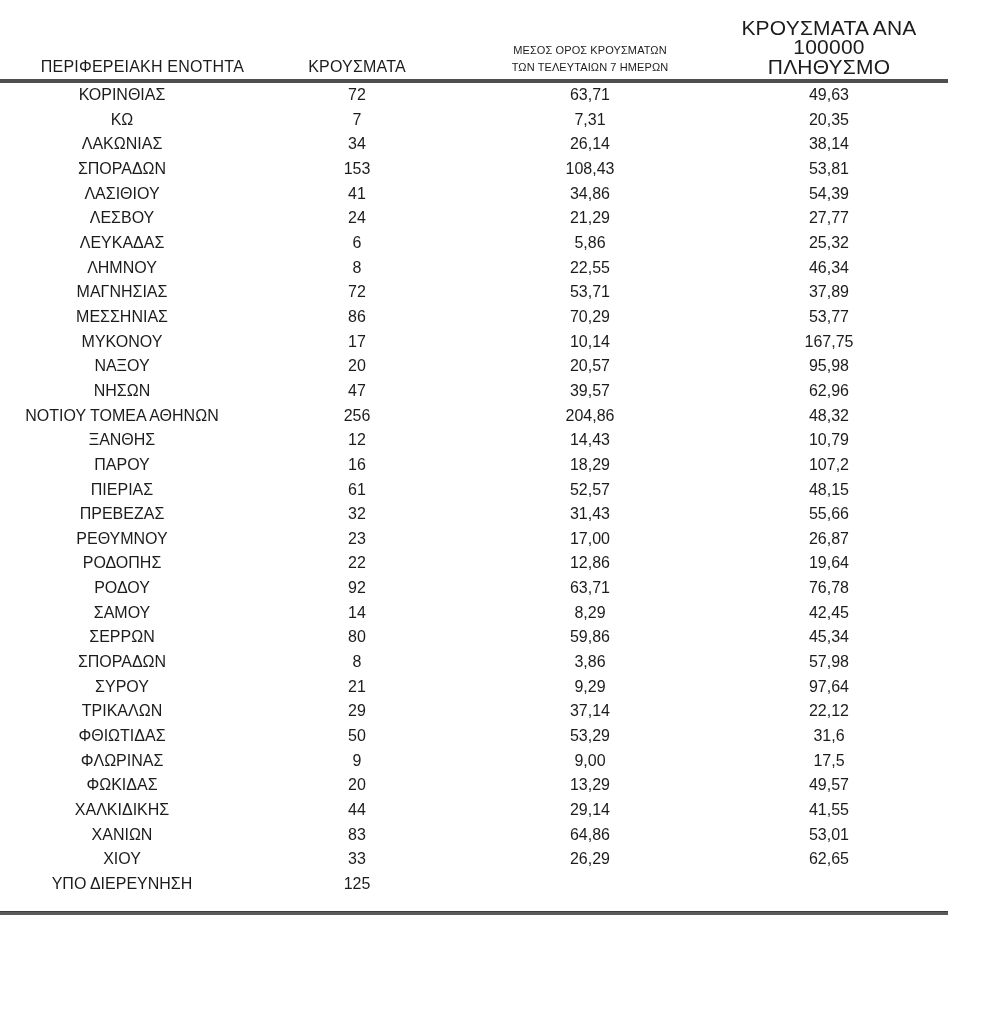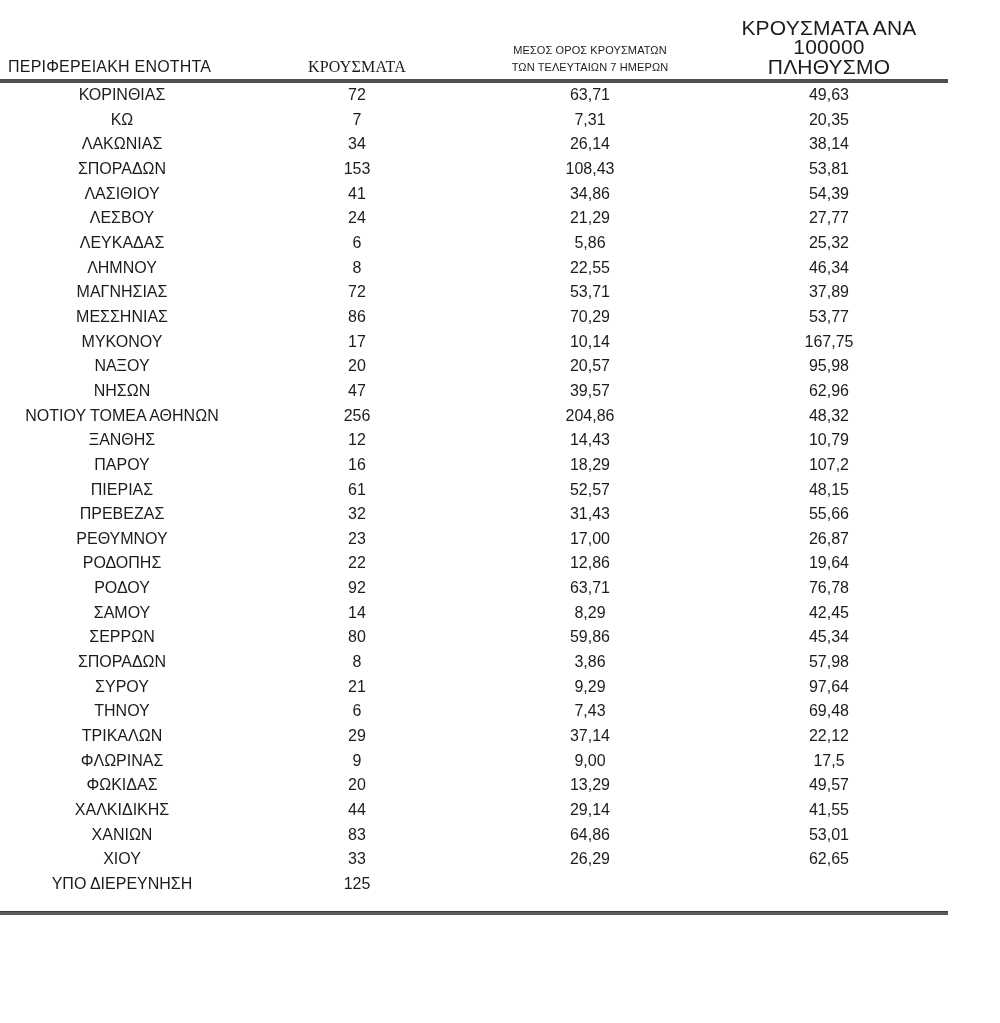--- a/index.html
+++ b/index.html
@@ -28,29 +28,28 @@
 
   thead th {
     height: 62px;
     vertical-align: bottom;
     font-weight: normal;
     padding: 0 0 3px 0;
     border-bottom: 4px solid #4f4f4f;
     text-align: center;
   }
   thead th.h-region {
-    text-align: left;
+    text-align: right;
     padding-left: 8px;
     font-size: 16px;
     letter-spacing: 0.2px;
   }
   thead th.h-cases {
     font-size: 16px;
     letter-spacing: 0.2px;
-    font-family: Liberation Serif, serif;
   }
   thead th.h-avg {
     font-size: 11px;
     line-height: 17px;
     white-space: pre-line;
     letter-spacing: 0.1px;
   }
   thead th.h-per100k {
     font-size: 21px;
     line-height: 19.5px;
@@ -270,34 +269,34 @@
     <td>57,98</td>
   </tr>
 
   <tr>
     <td>ΣΥΡΟΥ</td>
     <td>21</td>
     <td>9,29</td>
     <td>97,64</td>
   </tr>
 
-  <tr>
-    <td>ΤΗΝΟΥ</td>
-    <td>6</td>
-    <td>7,43</td>
-    <td>69,48</td>
-  </tr>
 
   <tr>
     <td>ΤΡΙΚΑΛΩΝ</td>
     <td>29</td>
     <td>37,14</td>
     <td>22,12</td>
   </tr>
 
+  <tr>
+    <td>ΦΘΙΩΤΙΔΑΣ</td>
+    <td>50</td>
+    <td>53,29</td>
+    <td>31,6</td>
+  </tr>
 
   <tr>
     <td>ΦΛΩΡΙΝΑΣ</td>
     <td>9</td>
     <td>9,00</td>
     <td>17,5</td>
   </tr>
 
   <tr>
     <td>ΦΩΚΙΔΑΣ</td>

